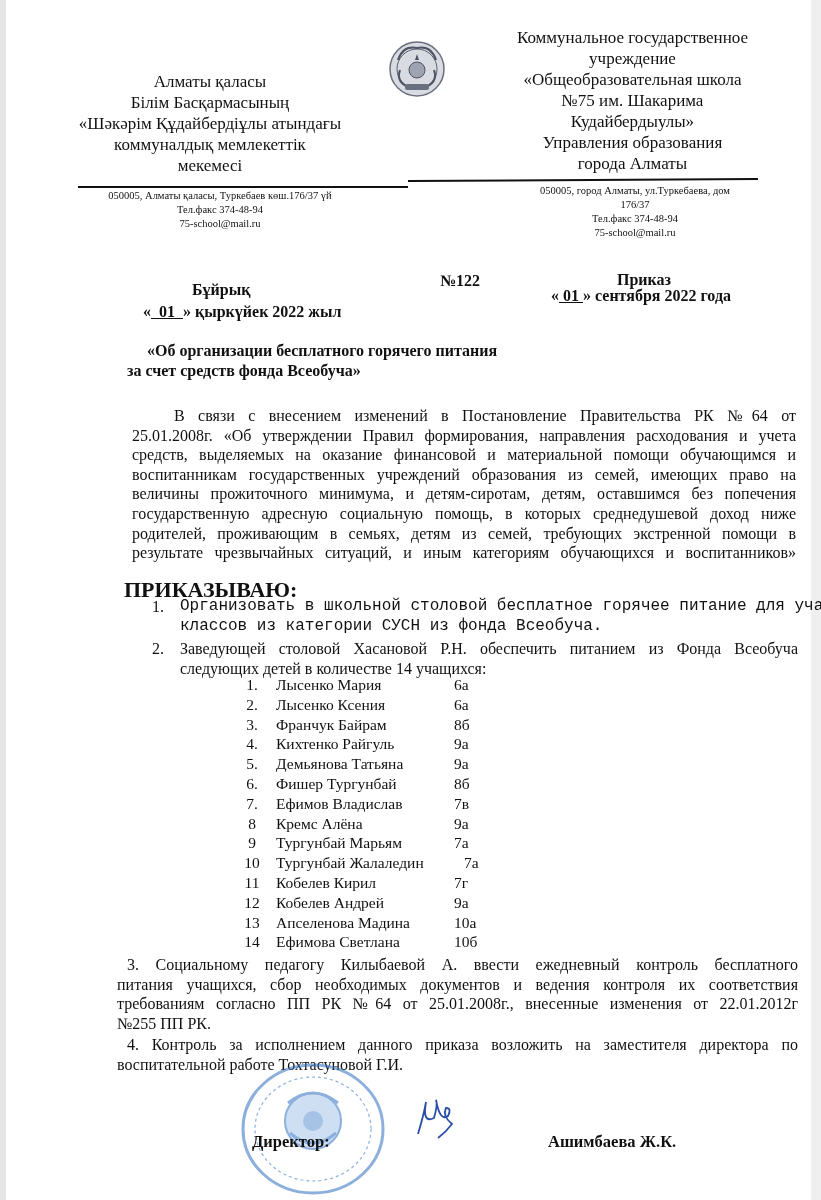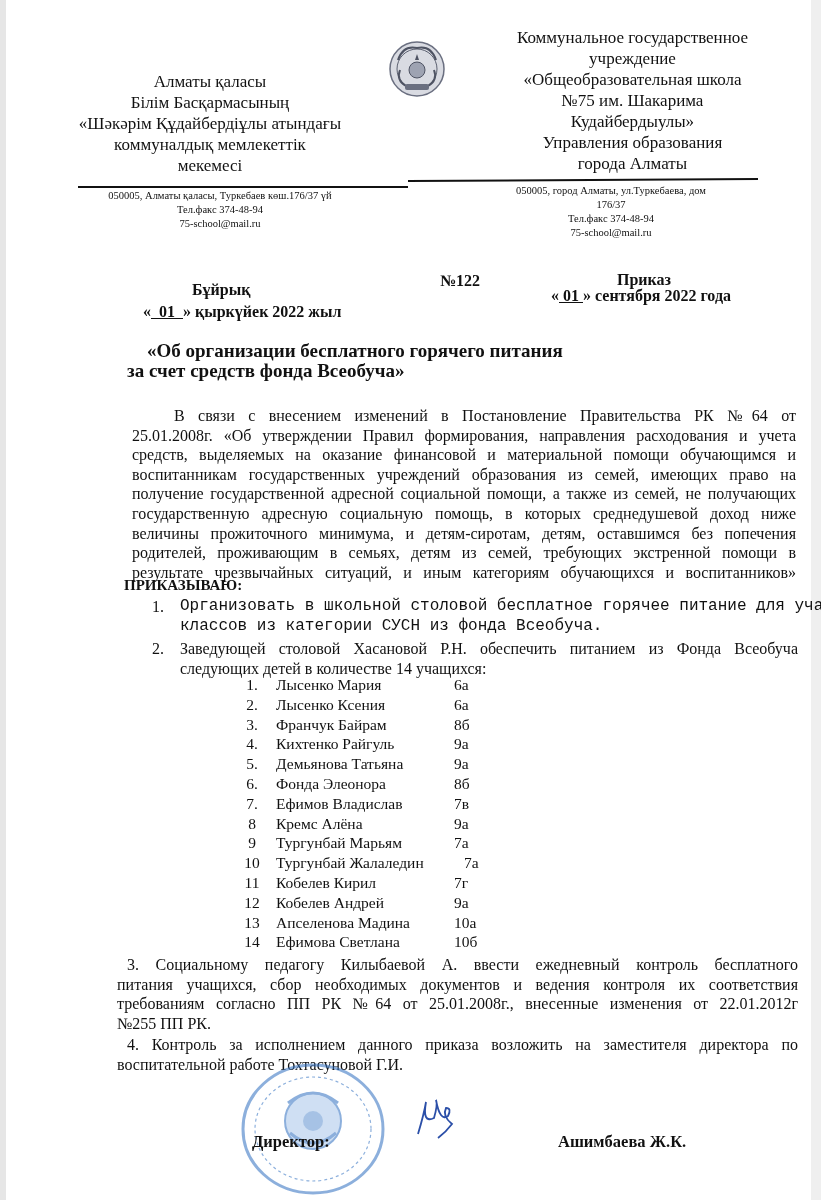--- a/index.html
+++ b/index.html
@@ -58,55 +58,54 @@
 </div>
 
 <div class="rule" style="left:78px; top:186px; width:330px;"></div>
 <div class="rule" style="left:408px; top:179px; width:350px; transform:rotate(-0.3deg);"></div>
 
 <div class="abs addr" style="left:80px; top:189px; width:280px;">
   <div>050005, Алматы қаласы, Туркебаев көш.176/37 үй</div>
   <div>Тел.факс 374-48-94</div>
   <div>75-school@mail.ru</div>
 </div>
-<div class="abs addr" style="left:496px; top:184px; width:230px;">
+<div class="abs addr" style="left:520px; top:184px; width:230px;">
   <div>050005, город Алматы, ул.Туркебаева, дом</div>
   <div>176/37</div>
   <div>Тел.факс 374-48-94</div>
   <div>75-school@mail.ru</div>
 </div>
 
 <div class="abs bold" style="left:192px; top:281px; font-size:16px;">Бұйрық</div>
 <div class="abs bold" style="left:143px; top:303px; font-size:16px; white-space:nowrap;">
   <span>«</span><span class="u">&nbsp;&nbsp;<span>01</span>&nbsp;&nbsp;</span><span>» қыркүйек  2022  жыл</span>
 </div>
 <div class="abs bold" style="left:440px; top:272px; font-size:16px;">№122</div>
 <div class="abs bold" style="left:617px; top:271px; font-size:16px;">Приказ</div>
 <div class="abs bold" style="left:551px; top:287px; font-size:16px; white-space:nowrap;">
   <span>«</span><span class="u">&nbsp;<span>01</span>&nbsp;</span><span>»  сентября   2022 года</span>
 </div>
 
-<div class="abs bold" style="left:127px; top:341px; font-size:19px; line-height:20px; white-space:nowrap;">
+<div class="abs bold" style="left:127px; top:341px; font-size:16px; line-height:20px; white-space:nowrap;">
   <div style="padding-left:20px;">«Об организации бесплатного горячего питания</div>
   <div>за счет средств фонда  Всеобуча»</div>
 </div>
 
 <div class="abs para" style="left:132px; top:406px; width:664px;">
   <span class="ln" style="padding-left:42px;">В связи с внесением изменений в Постановление Правительства РК №64   от</span>
   <span class="ln">25.01.2008г. «Об утверждении Правил формирования, направления расходования и учета</span>
   <span class="ln">средств, выделяемых на оказание финансовой и материальной помощи обучающимся и</span>
   <span class="ln">воспитанникам государственных учреждений образования из семей, имеющих право на</span>
-  <span class="ln">получение государственной адресной социальной помощи, а также из семей, не получающих</span>
+  <span class="ln">величины прожиточного минимума, и детям-сиротам, детям, оставшимся без попечения</span>
   <span class="ln">государственную адресную социальную помощь, в которых среднедушевой доход ниже</span>
-  <span class="ln">величины прожиточного минимума, и детям-сиротам, детям, оставшимся без попечения</span>
   <span class="ln">родителей, проживающим в семьях, детям из семей, требующих экстренной помощи в</span>
   <span class="ln">результате чрезвычайных ситуаций, и иным категориям обучающихся и воспитанников»</span>
 </div>
 
-<div class="abs bold" style="left:124px; top:577px; font-size:15px;">ПРИКАЗЫВАЮ:</div>
+<div class="abs bold" style="left:124px; top:577px; font-size:22px;">ПРИКАЗЫВАЮ:</div>
 
 <div class="abs para" style="left:152px; top:597px; width:646px;">
   <span class="abs" style="left:0; top:0;">1.</span>
   <div style="padding-left:28px;font-family:Liberation Mono, monospace;">
     <span class="ln">Организовать в школьной столовой бесплатное горячее питание для  учащихся 5-11</span>
     <span class="ln last">классов из категории СУСН из фонда Всеобуча.</span>
   </div>
 </div>
 <div class="abs para" style="left:152px; top:639px; width:646px;">
   <span class="abs" style="left:0; top:0;">2.</span>
@@ -137,21 +136,21 @@
       <span class="nm">Кихтенко Райгуль</span>
       <span class="cl" style="left: 216px;">9а</span>
     </div>
     <div class="student" style="left: 238px; top: 755.2px;">
       <span class="num">5.</span>
       <span class="nm">Демьянова Татьяна</span>
       <span class="cl" style="left: 216px;">9а</span>
     </div>
     <div class="student" style="left: 238px; top: 775px;">
       <span class="num">6.</span>
-      <span class="nm">Фонда Элеонора</span>
+      <span class="nm">Фишер Тургунбай</span>
       <span class="cl" style="left: 216px;">8б</span>
     </div>
     <div class="student" style="left: 238px; top: 794.8px;">
       <span class="num">7.</span>
       <span class="nm">Ефимов Владислав</span>
       <span class="cl" style="left: 216px;">7в</span>
     </div>
     <div class="student" style="left: 238px; top: 814.6px;">
       <span class="num">8</span>
       <span class="nm">Кремс Алёна</span>
@@ -206,13 +205,13 @@
   <ellipse cx="75" cy="66" rx="58" ry="52" fill="none" stroke="#2f6fc0" stroke-width="1.2" stroke-dasharray="3 3"></ellipse>
   <circle cx="75" cy="58" r="28" fill="#a9c6ea" stroke="#2f6fc0" stroke-width="2"></circle>
   <path d="M50 40 Q75 20 100 40 M52 70 Q75 90 98 70" fill="none" stroke="#2f6fc0" stroke-width="3"></path>
   <circle cx="75" cy="58" r="10" fill="#2f6fc0" opacity="0.6"></circle>
 </svg>
 
 <div class="abs bold" style="left:252px; top:1132px; font-size:16.5px;">Директор:</div>
 <svg class="abs" style="left:412px; top:1094px;" width="50" height="50" viewBox="0 0 50 50">
   <path d="M6 40 Q12 20 14 8 Q10 30 22 24 Q26 10 24 6 Q28 28 36 22 Q40 14 34 14 Q30 22 40 30 Q34 38 26 44" fill="none" stroke="#2b4fa8" stroke-width="1.8"></path>
 </svg>
-<div class="abs bold" style="left:548px; top:1132px; font-size:16.5px;margin-left:10px;">Ашимбаева Ж.К.</div>
+<div class="abs bold" style="left:548px; top:1132px; font-size:16.5px;">Ашимбаева Ж.К.</div>
 
 </body></html>

